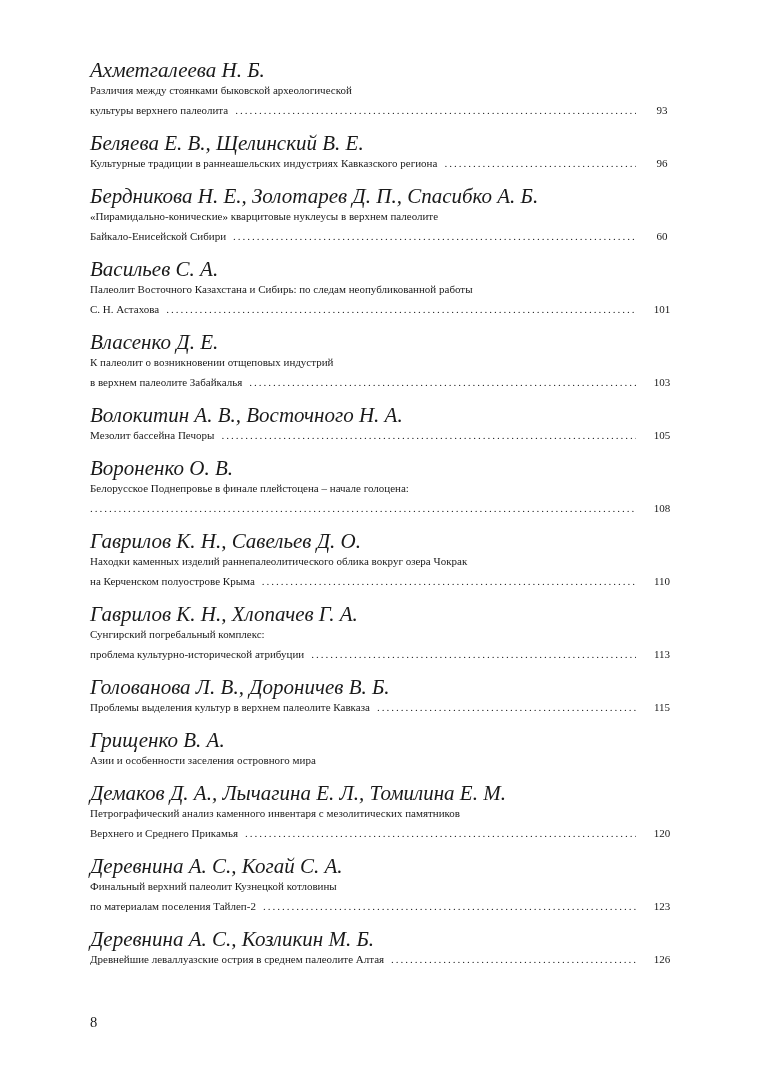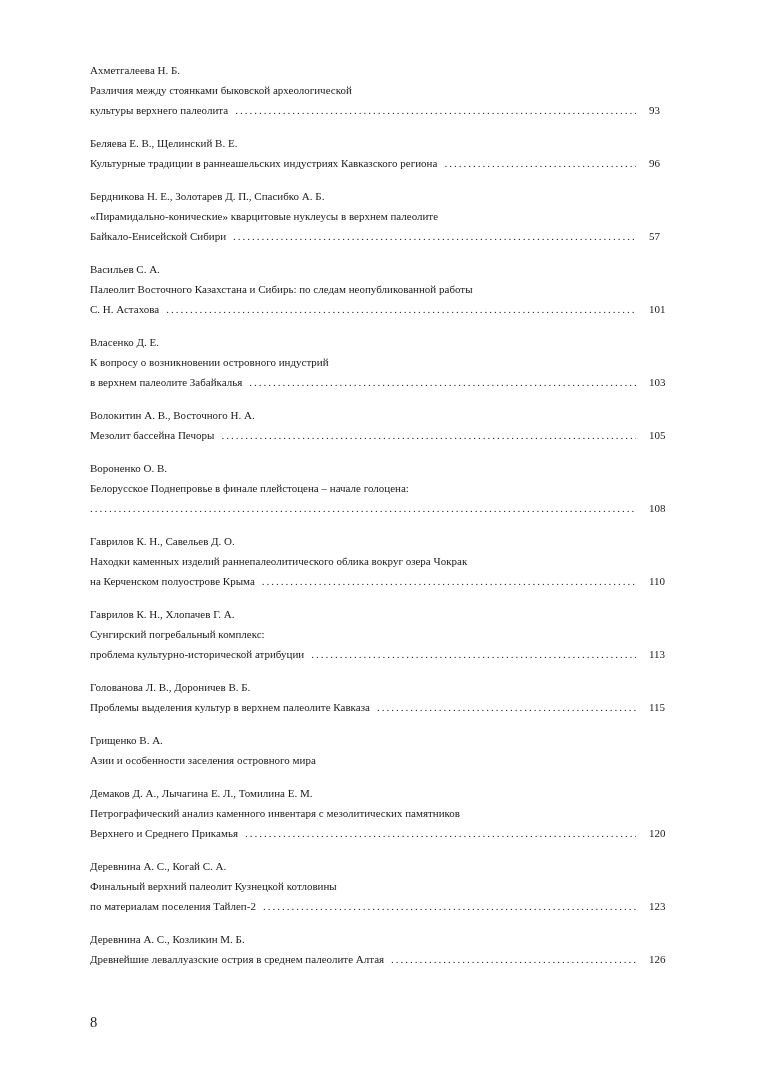--- a/index.html
+++ b/index.html
@@ -13,22 +13,23 @@
     overflow: hidden;
   }
   .content {
     position: absolute;
     left: 90px;
     top: 60px;
     width: 585px;
   }
   .entry { margin-bottom: 13px; }
   .authors {
+    font-style: italic;
     white-space: nowrap;
-    font-size: 11px;
+    font-size: 21px;
     line-height: 20px;
   }
   .title-line {
     font-size: 11px;
     line-height: 20px;
     white-space: nowrap;
   }
   .title-line.last {
     display: flex;
     align-items: baseline;
@@ -42,21 +43,21 @@
     white-space: nowrap;
     align-self: baseline;
   }
   .leader::after {
     content: "..........................................................................................................................................................";
     letter-spacing: 2px;
   }
   .pagenum {
     flex: 0 0 auto;
     min-width: 26px;
-    text-align: left;
+    text-align: center;
     padding-left: 6px;
   }
   .footer {
     position: absolute;
     left: 90px;
     top: 1012px;
     font-size: 14.5px;
     line-height: 20px;
   }
 </style>
@@ -81,35 +82,35 @@
           <span class="leader"></span>
           <span class="pagenum">96</span>
         </div>
       </div>
       <div class="entry">
         <div class="authors">Бердникова Н. Е., Золотарев Д. П., Спасибко А. Б.</div>
         <div class="title-line">«Пирамидально-конические» кварцитовые нуклеусы в верхнем палеолите</div>
         <div class="title-line last">
           <span class="title-text">Байкало-Енисейской Сибири</span>
           <span class="leader"></span>
-          <span class="pagenum">57</span>
+          <span class="pagenum">60</span>
         </div>
       </div>
       <div class="entry">
         <div class="authors">Васильев С. А.</div>
         <div class="title-line">Палеолит Восточного Казахстана и Сибирь: по следам неопубликованной работы</div>
         <div class="title-line last">
           <span class="title-text">С. Н. Астахова</span>
           <span class="leader"></span>
           <span class="pagenum">101</span>
         </div>
       </div>
       <div class="entry">
         <div class="authors">Власенко Д. Е.</div>
-        <div class="title-line">К вопросу о возникновении островного индустрий</div>
+        <div class="title-line">К палеолит о возникновении отщеповых индустрий</div>
         <div class="title-line last">
           <span class="title-text">в верхнем палеолите Забайкалья</span>
           <span class="leader"></span>
           <span class="pagenum">103</span>
         </div>
       </div>
       <div class="entry">
         <div class="authors">Волокитин А. В., Восточного Н. А.</div>
         <div class="title-line last">
           <span class="title-text">Мезолит бассейна Печоры</span>

